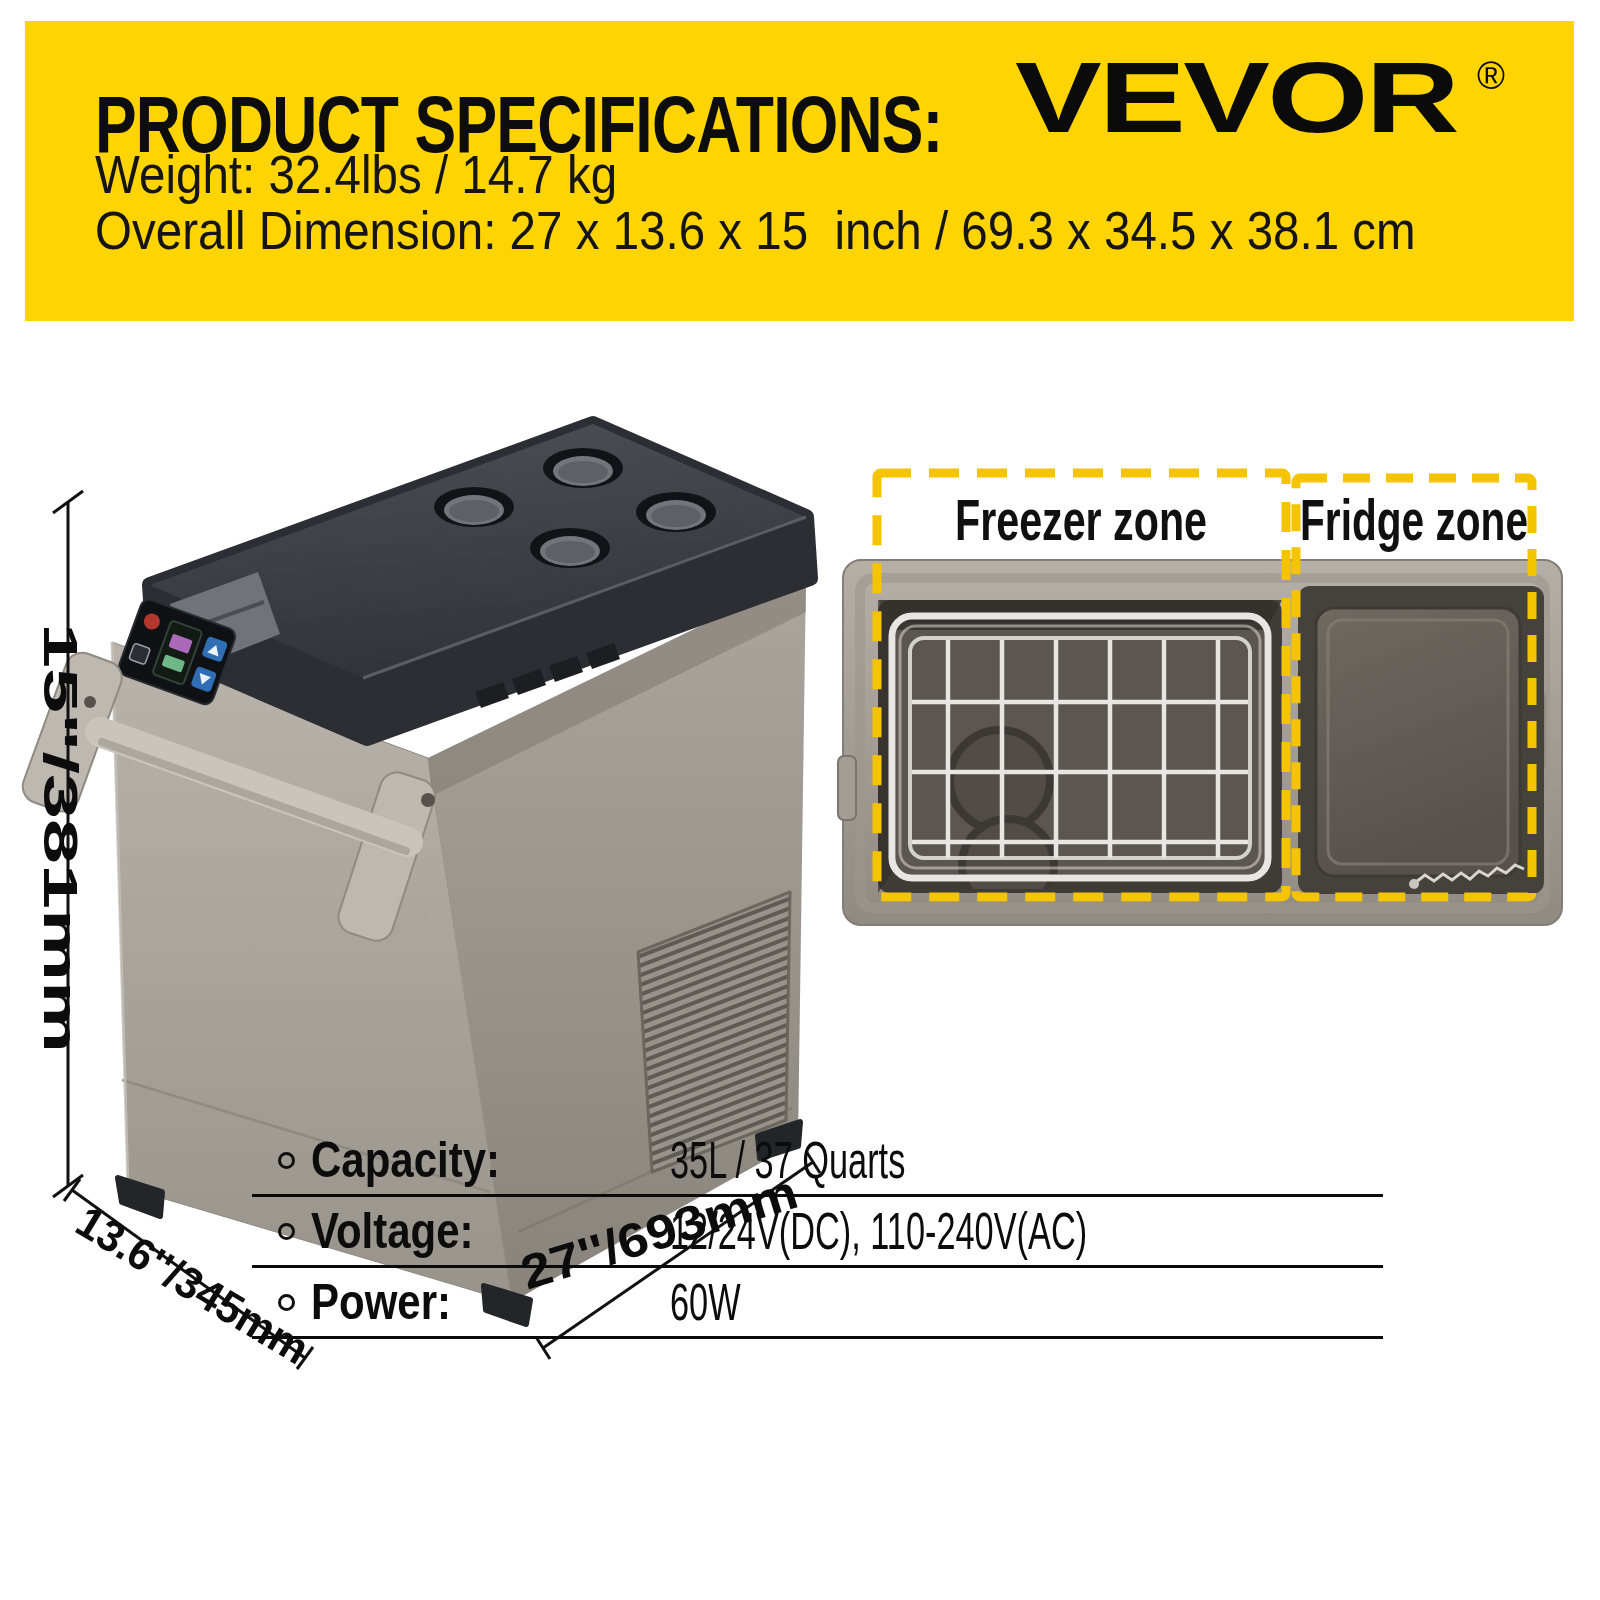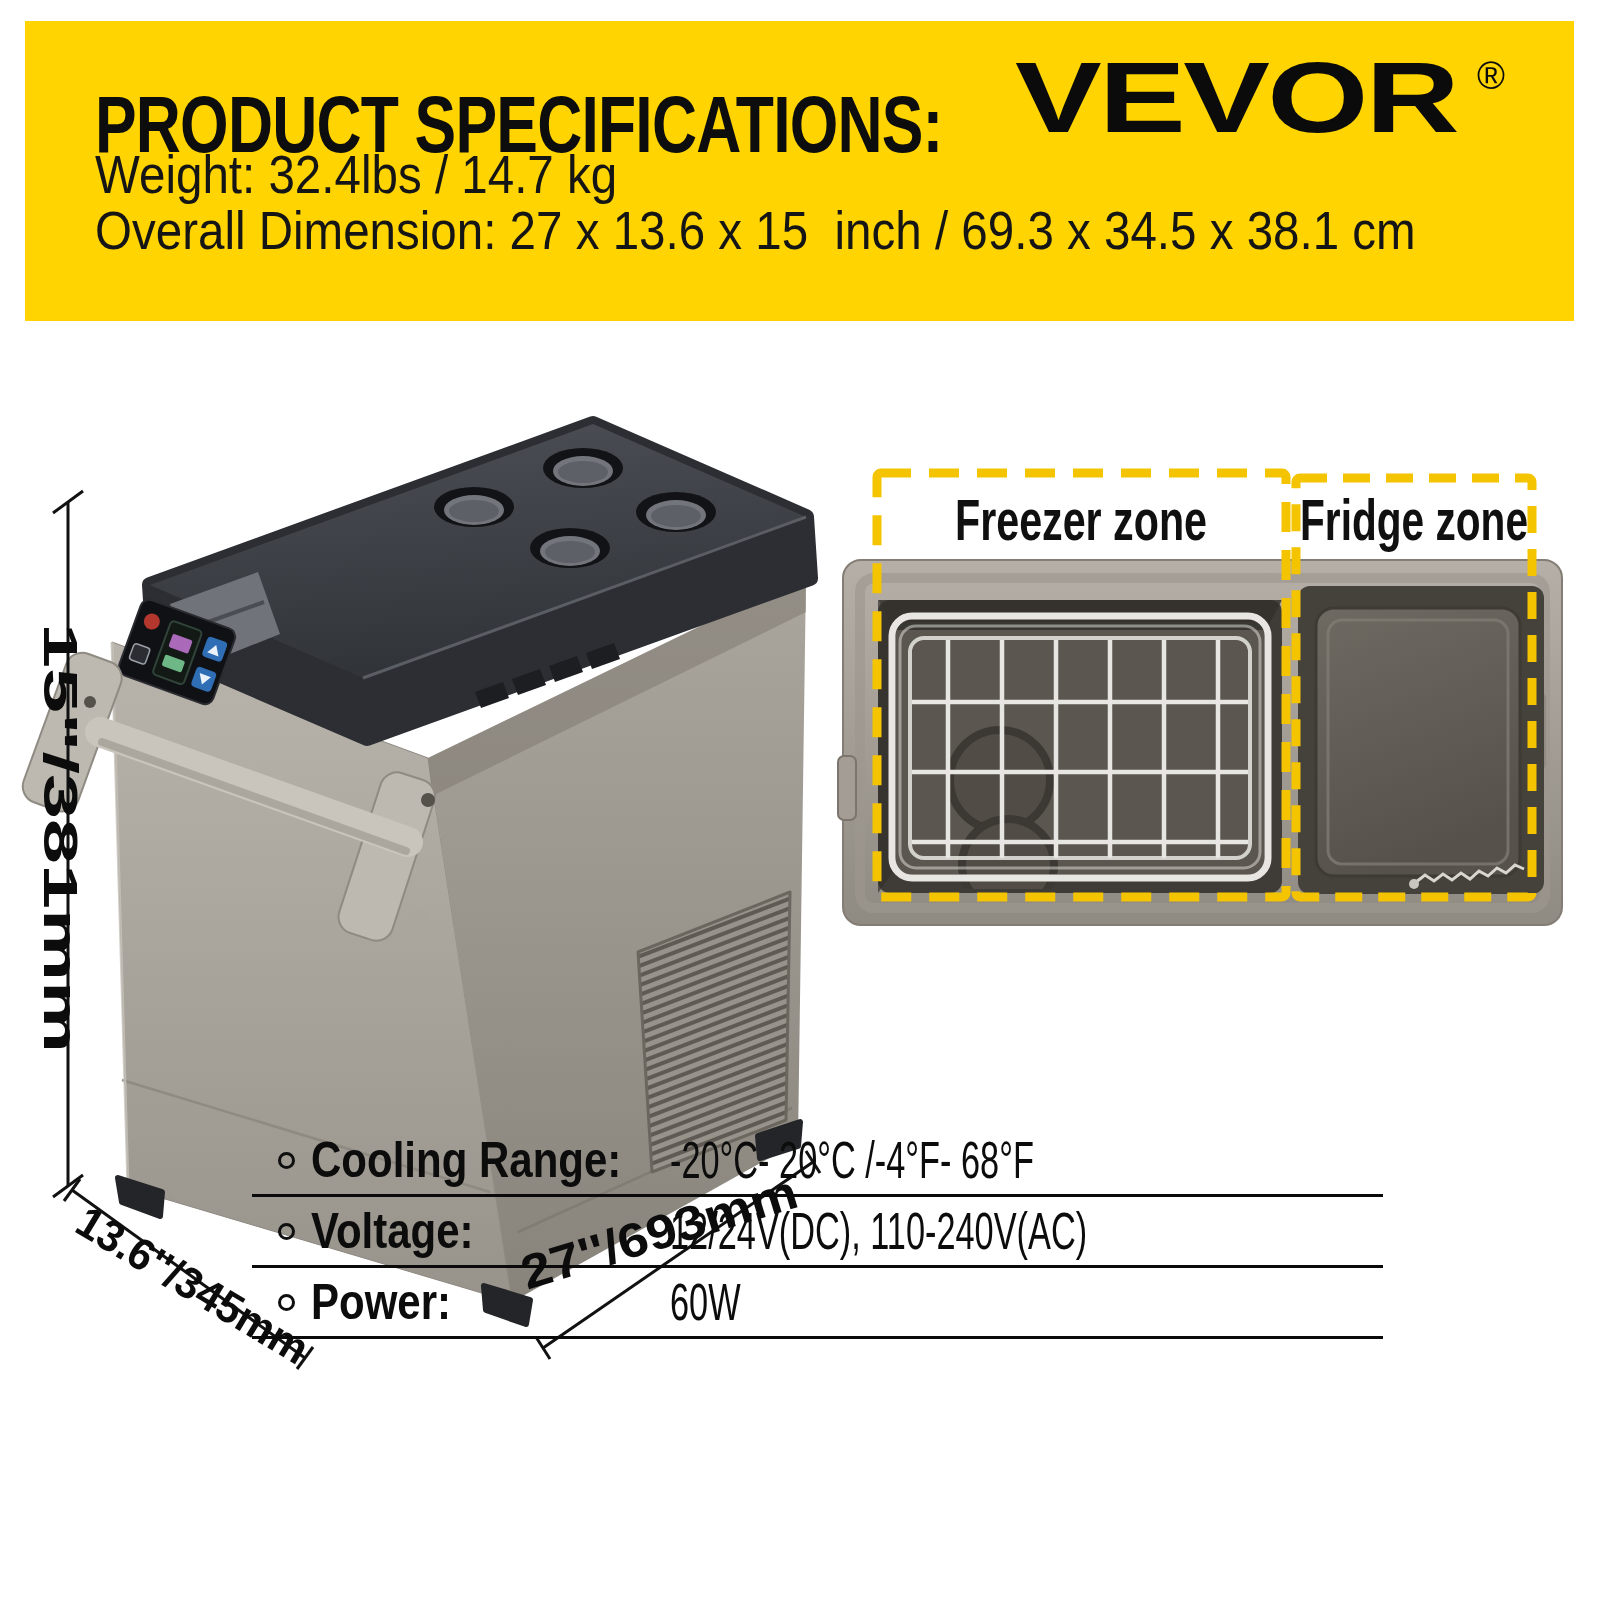--- a/index.html
+++ b/index.html
@@ -222,22 +222,22 @@
     <rect x="47" y="23" width="409" height="424" rx="4" fill="none" stroke-width="9" stroke-dasharray="30 18" stroke="#F5C400"></rect>
     <rect x="466" y="28" width="236" height="419" rx="4" fill="none" stroke-width="9" stroke-dasharray="27 16" stroke="#F5C400"></rect>
 
     <text x="251" y="90" text-anchor="middle" font-size="58" font-weight="bold" fill="#101010" textLength="252" lengthAdjust="spacingAndGlyphs">Freezer zone</text>
     <text x="584" y="90" text-anchor="middle" font-size="58" font-weight="bold" fill="#101010" textLength="228" lengthAdjust="spacingAndGlyphs">Fridge zone</text>
   </svg>
 
   <div class="specs">
     <div class="spec-row">
       <span class="bullet"></span>
-      <span class="spec-label">Cooling Range:</span>
-      <span class="spec-value">-20°C- 20°C /-4°F- 68°F</span>
+      <span class="spec-label">Capacity:</span>
+      <span class="spec-value">35L / 37 Quarts</span>
     </div>
     <div class="spec-row">
       <span class="bullet"></span>
       <span class="spec-label">Voltage:</span>
       <span class="spec-value">12/24V(DC), 110-240V(AC)</span>
     </div>
     <div class="spec-row">
       <span class="bullet"></span>
       <span class="spec-label">Power:</span>
       <span class="spec-value">60W</span>

